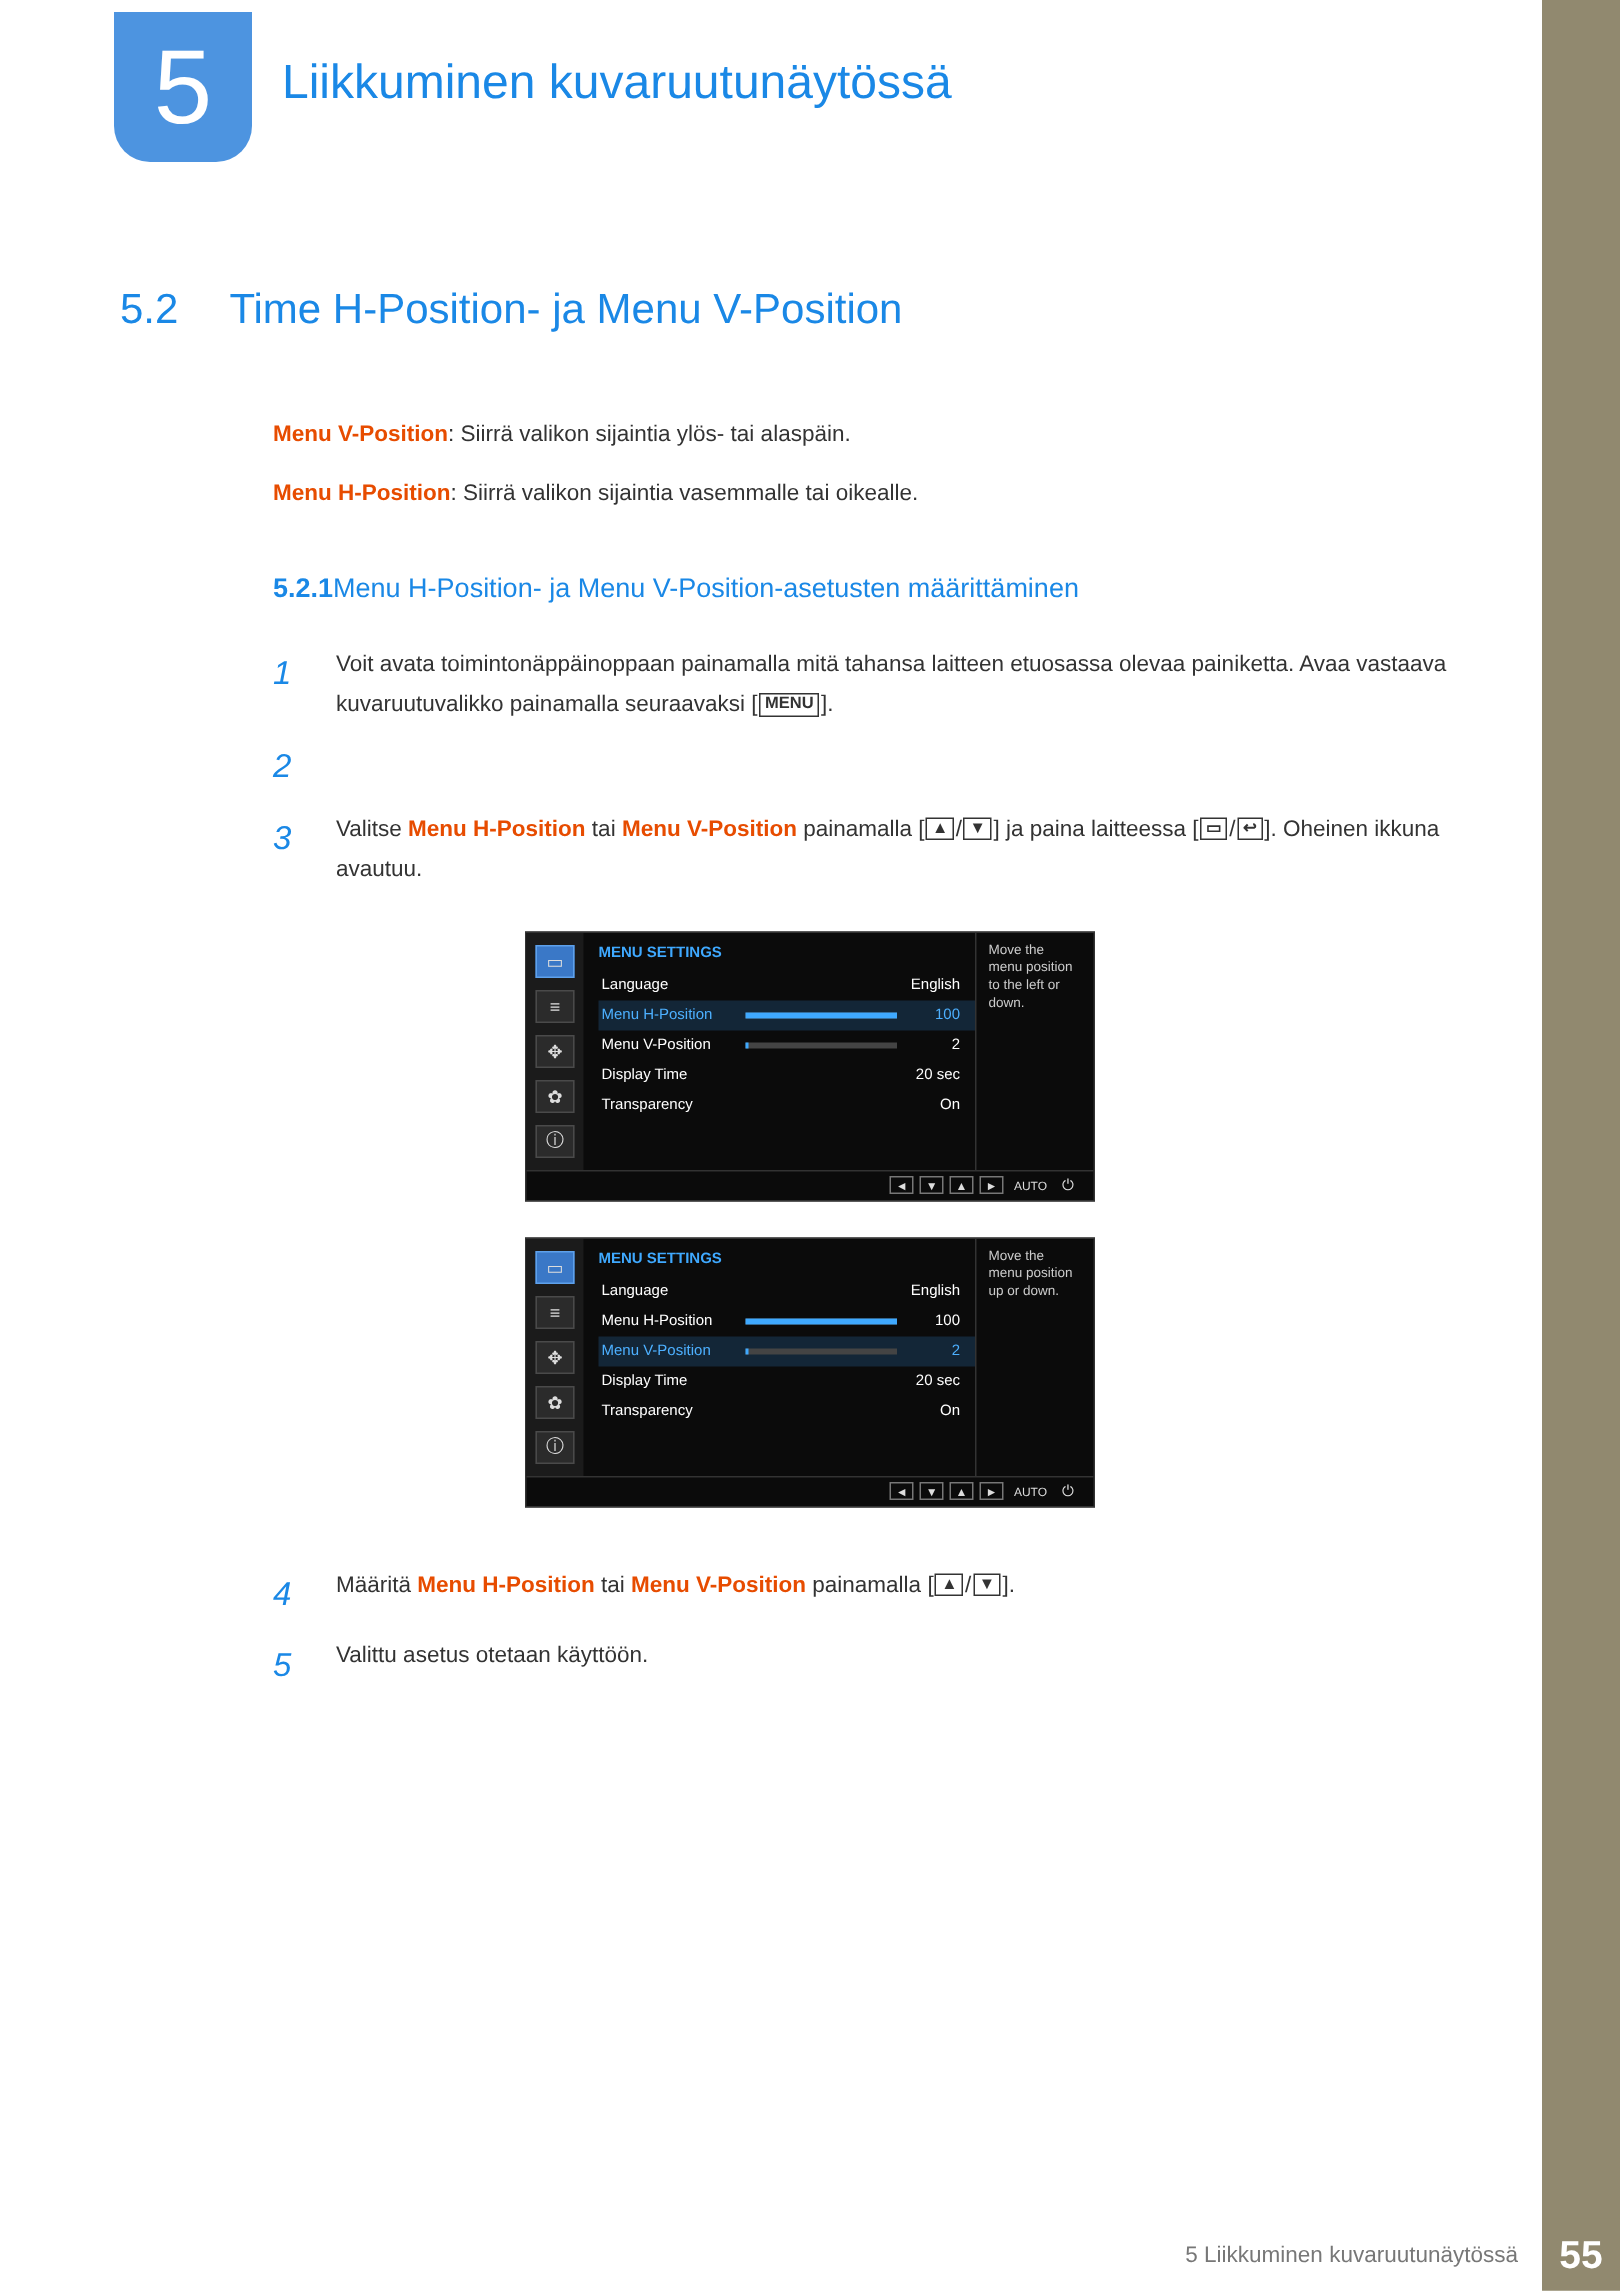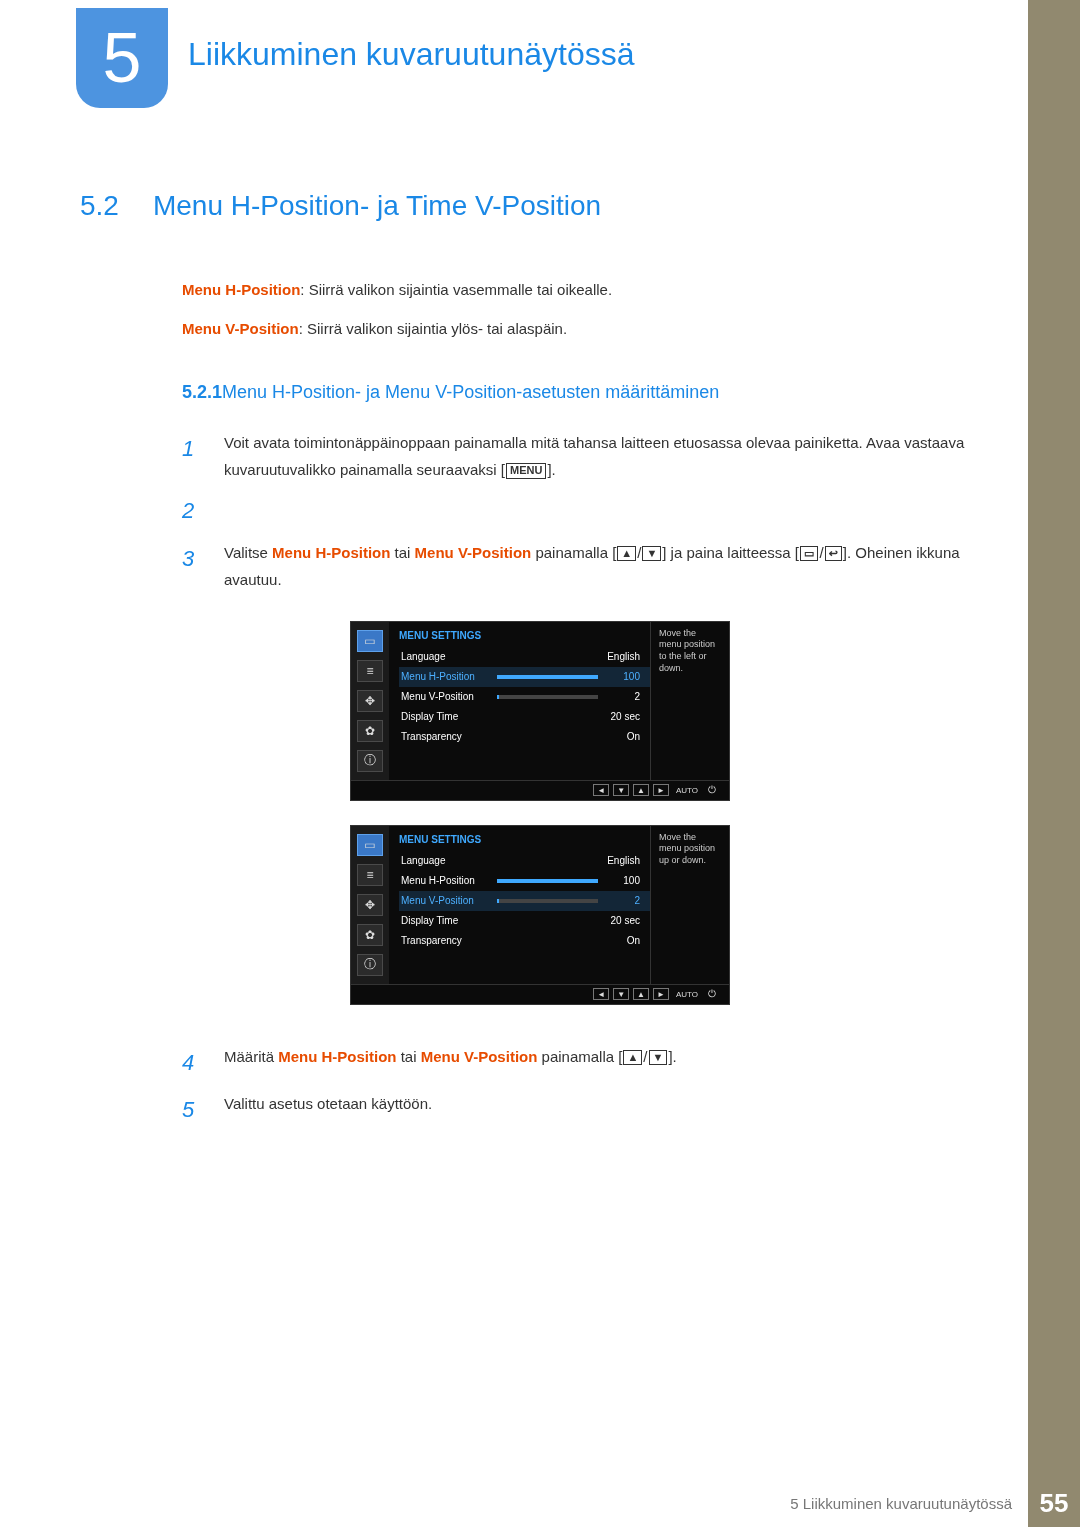--- a/index.html
+++ b/index.html
@@ -66,29 +66,29 @@
 <body>
 <div class="page">
 
   <div class="right-bar"></div>
   <div class="chapter-badge">5</div>
   <div class="chapter-title">Liikkuminen kuvaruutunäytössä</div>
 
   <div class="content">
     <div class="sec-heading">
       <div class="sec-num">5.2</div>
-      <div class="sec-title">Menu H-Position- ja Time V-Position</div>
+      <div class="sec-title">Time H-Position- ja Menu V-Position</div>
     </div>
 
     <div class="intro">
       <div>
+        <span class="term">Menu V-Position</span><span>: Siirrä valikon sijaintia ylös- tai alaspäin.</span>
+      </div>
+      <div>
         <span class="term">Menu H-Position</span><span>: Siirrä valikon sijaintia vasemmalle tai oikealle.</span>
-      </div>
-      <div>
-        <span class="term">Menu V-Position</span><span>: Siirrä valikon sijaintia ylös- tai alaspäin.</span>
       </div>
     </div>
 
     <div class="subsec-heading">
       <div class="subsec-num">5.2.1</div>
       <div class="subsec-title">Menu H-Position- ja Menu V-Position-asetusten määrittäminen</div>
     </div>
 
     <div class="steps" id="steps-top">
         <div class="step">

